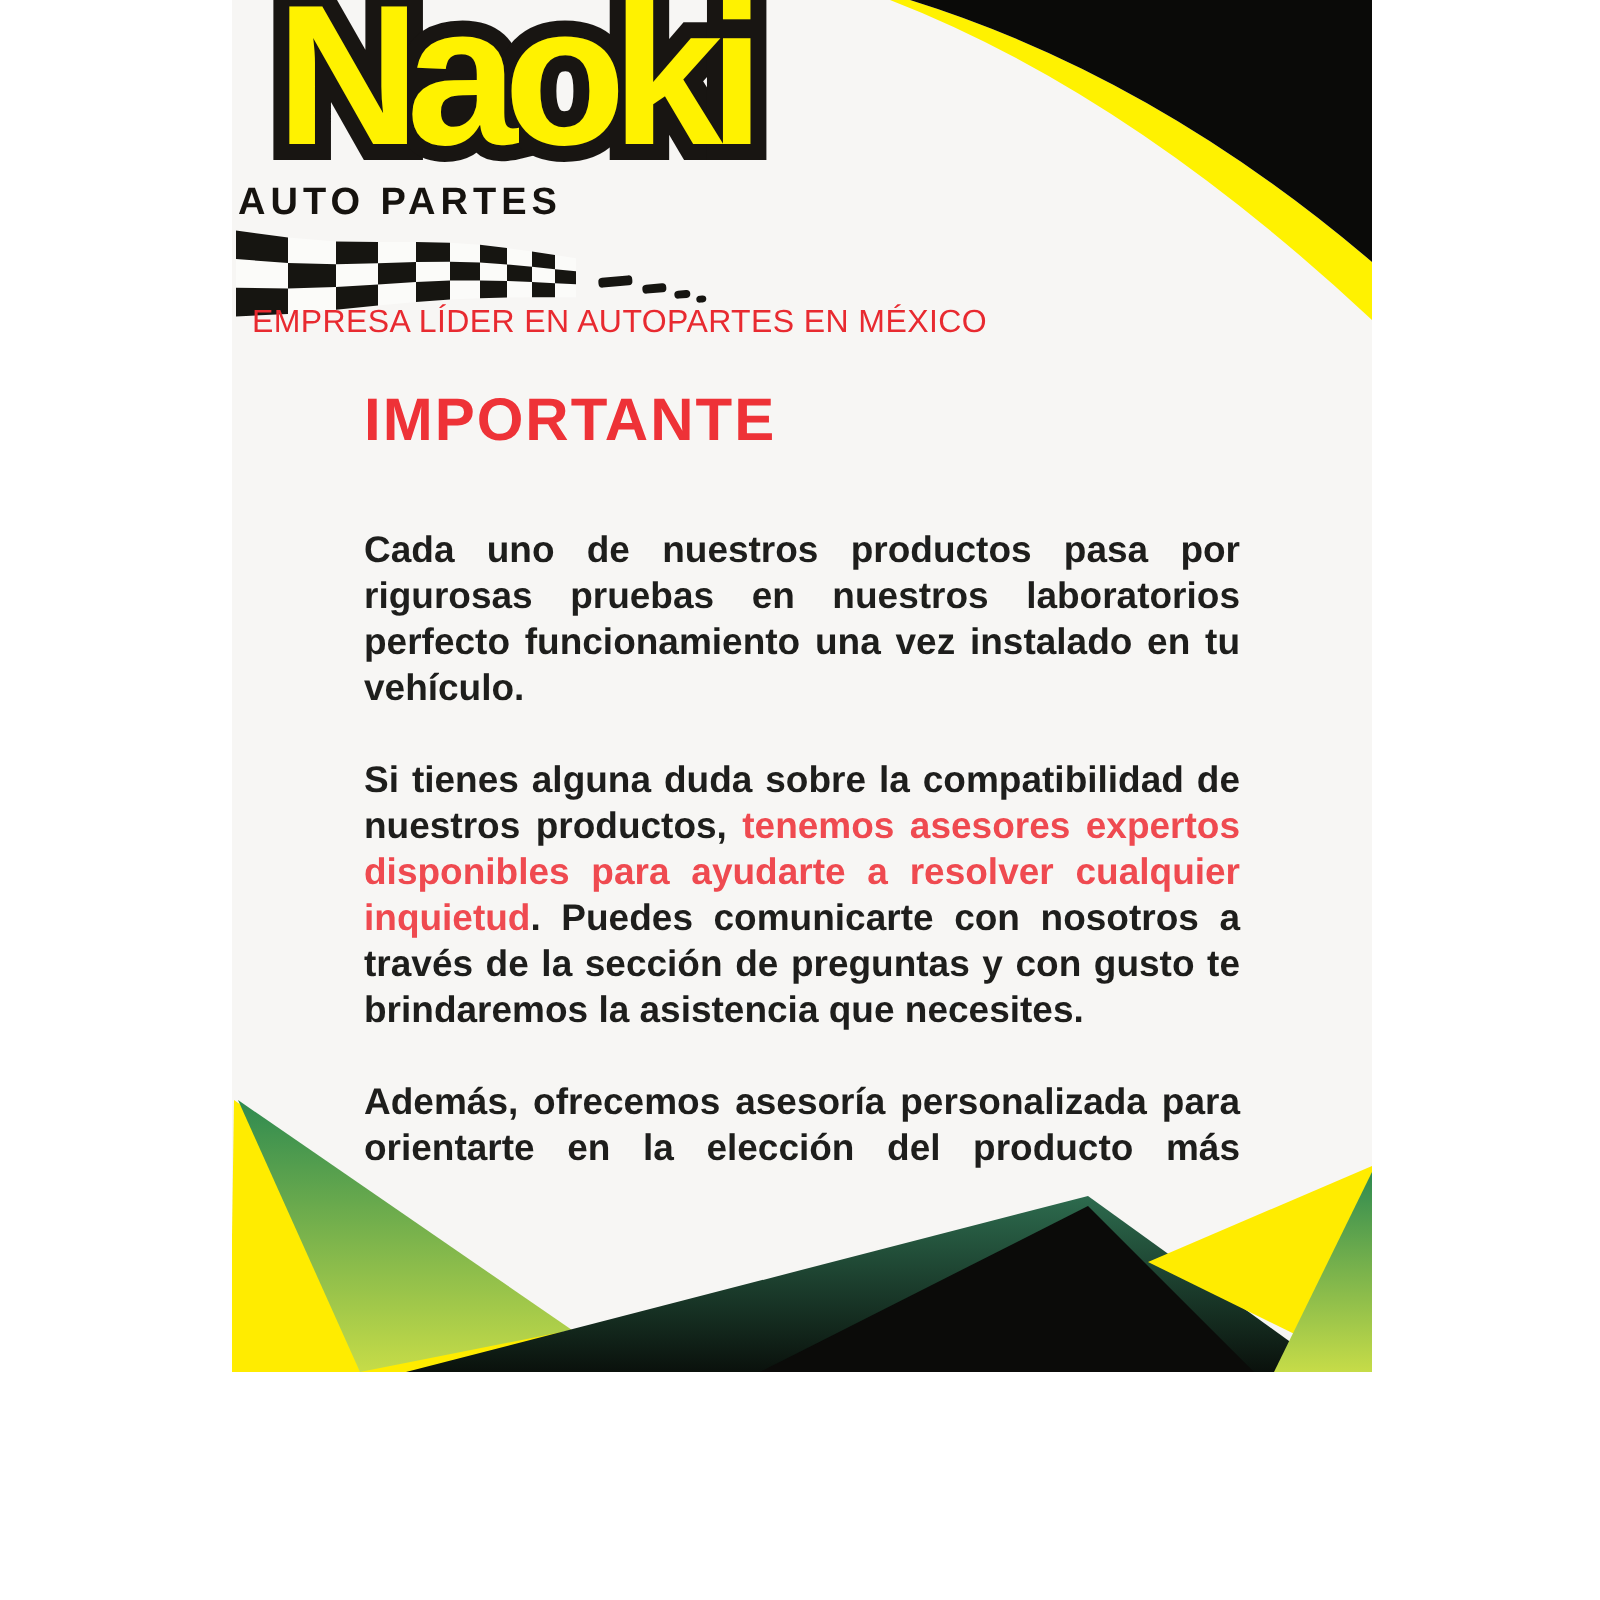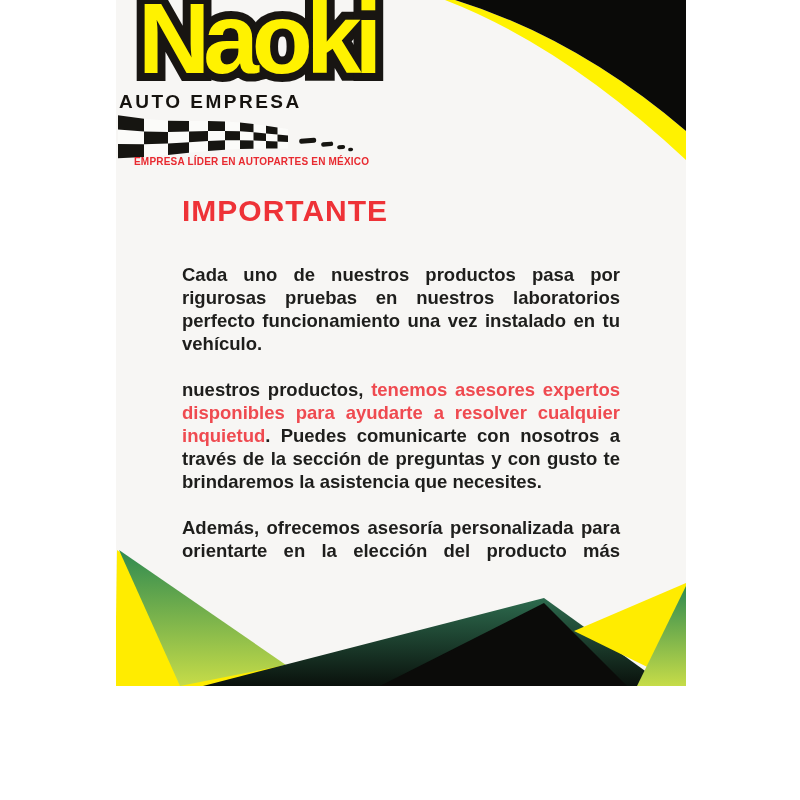--- a/index.html
+++ b/index.html
@@ -20,22 +20,22 @@
   }
   .logo-stroke { -webkit-text-stroke:16px #181512; color:#181512; }
   .logo-fill   { color:var(--brand_yellow,#FFF200); }
   .subtitle {
     position:absolute; left:3px; top:92px;
     font-size:19px; line-height:19px; font-weight:700; letter-spacing:2.5px;
     color:#16130f;
   }
   .flag { position:absolute; left:1px; top:111px; width:250px; height:52px; }
   .tagline {
-    position:absolute; left:18px; top:154px;
-    font-size:10px; line-height:16px; font-weight:700; letter-spacing:0.2px;
+    position:absolute; left:10px; top:154px;
+    font-size:16px; line-height:16px; font-weight:400; letter-spacing:0.2px;
     color:var(--tagline_red,#E82A30);
   }
   
   .main { position:absolute; left:66px; top:196px; width:438px; }
   h1.heading {
     margin:0 0 37px 0; font-size:30px; line-height:30px; font-weight:700;
     letter-spacing:1px; color:var(--accent_red,#EE3237);
   }
   .para { margin:0 0 23px 0; }
   .para:last-child { margin-bottom:10px; }
@@ -60,21 +60,21 @@
     <svg class="corner-tr" width="241" height="162" viewBox="329 0 241 162">
       <path d="M329,0 L339,0 Q461,38 570,131 L570,160 Q448,46 329,0 Z" style="fill:var(--brand_yellow,#FFF200)"></path>
       <path d="M339,0 H570 V131 Q461,38 339,0 Z" style="fill:#0a0a08"></path>
     </svg>
 
     <header>
       <div class="logo">
         <span class="logo-stroke">Naoki</span>
         <span class="logo-fill">Naoki</span>
       </div>
-      <div class="subtitle">AUTO EMPRESA</div>
+      <div class="subtitle">AUTO PARTES</div>
       <div class="flag">
         <svg id="flag-svg" width="250" height="52" viewBox="0 0 250 52">
             <polygon points="1,4.2 27,7.8 51,9.7 72,10.0 91,10.0 108,10.4 123,11.4 136.5,13.0 149,14.8 160.5,16.5 171,18.1 171,37.6 160.5,37.6 149,37.6 136.5,37.8 123,38.1 108,38.8 91,40.0 72,41.8 51,43.9 27,46.0 1,47.2" fill="#FBFBF9"></polygon>
             <polygon points="1,4.2 27,7.8 27,20.5 1,18.5" fill="#161511"></polygon>
             <polygon points="1,32.9 27,33.3 27,46.0 1,47.2" fill="#161511"></polygon>
             <polygon points="27,20.5 51,21.1 51,32.5 27,33.3" fill="#161511"></polygon>
             <polygon points="51,9.7 72,10.0 72,20.6 51,21.1" fill="#161511"></polygon>
             <polygon points="51,32.5 72,31.2 72,41.8 51,43.9" fill="#161511"></polygon>
             <polygon points="72,20.6 91,20.0 91,30.0 72,31.2" fill="#161511"></polygon>
             <polygon points="91,10.0 108,10.4 108,19.9 91,20.0" fill="#161511"></polygon>
@@ -97,20 +97,21 @@
 
     <main class="main">
       <h1 class="heading">IMPORTANTE</h1>
       <div class="para">
           <div class="line"><span>Cada uno de nuestros productos pasa por</span></div>
           <div class="line"><span>rigurosas pruebas en nuestros laboratorios</span></div>
           <div class="line"><span>perfecto funcionamiento una vez instalado en tu</span></div>
           <div class="line last"><span>vehículo.</span></div>
         </div>
       <div class="para">
+          <div class="line"><span>Si tienes alguna duda sobre la compatibilidad de</span></div>
           <div class="line"><span>nuestros productos, </span><span class="hl">tenemos asesores expertos</span></div>
           <div class="line"><span class="hl">disponibles para ayudarte a resolver cualquier</span></div>
           <div class="line"><span class="hl">inquietud</span><span>. Puedes comunicarte con nosotros a</span></div>
           <div class="line"><span>través de la sección de preguntas y con gusto te</span></div>
           <div class="line last"><span>brindaremos la asistencia que necesites.</span></div>
         </div>
       <div class="para">
           <div class="line"><span>Además, ofrecemos asesoría personalizada para</span></div>
           <div class="line"><span>orientarte en la elección del producto más</span></div>
         </div>

